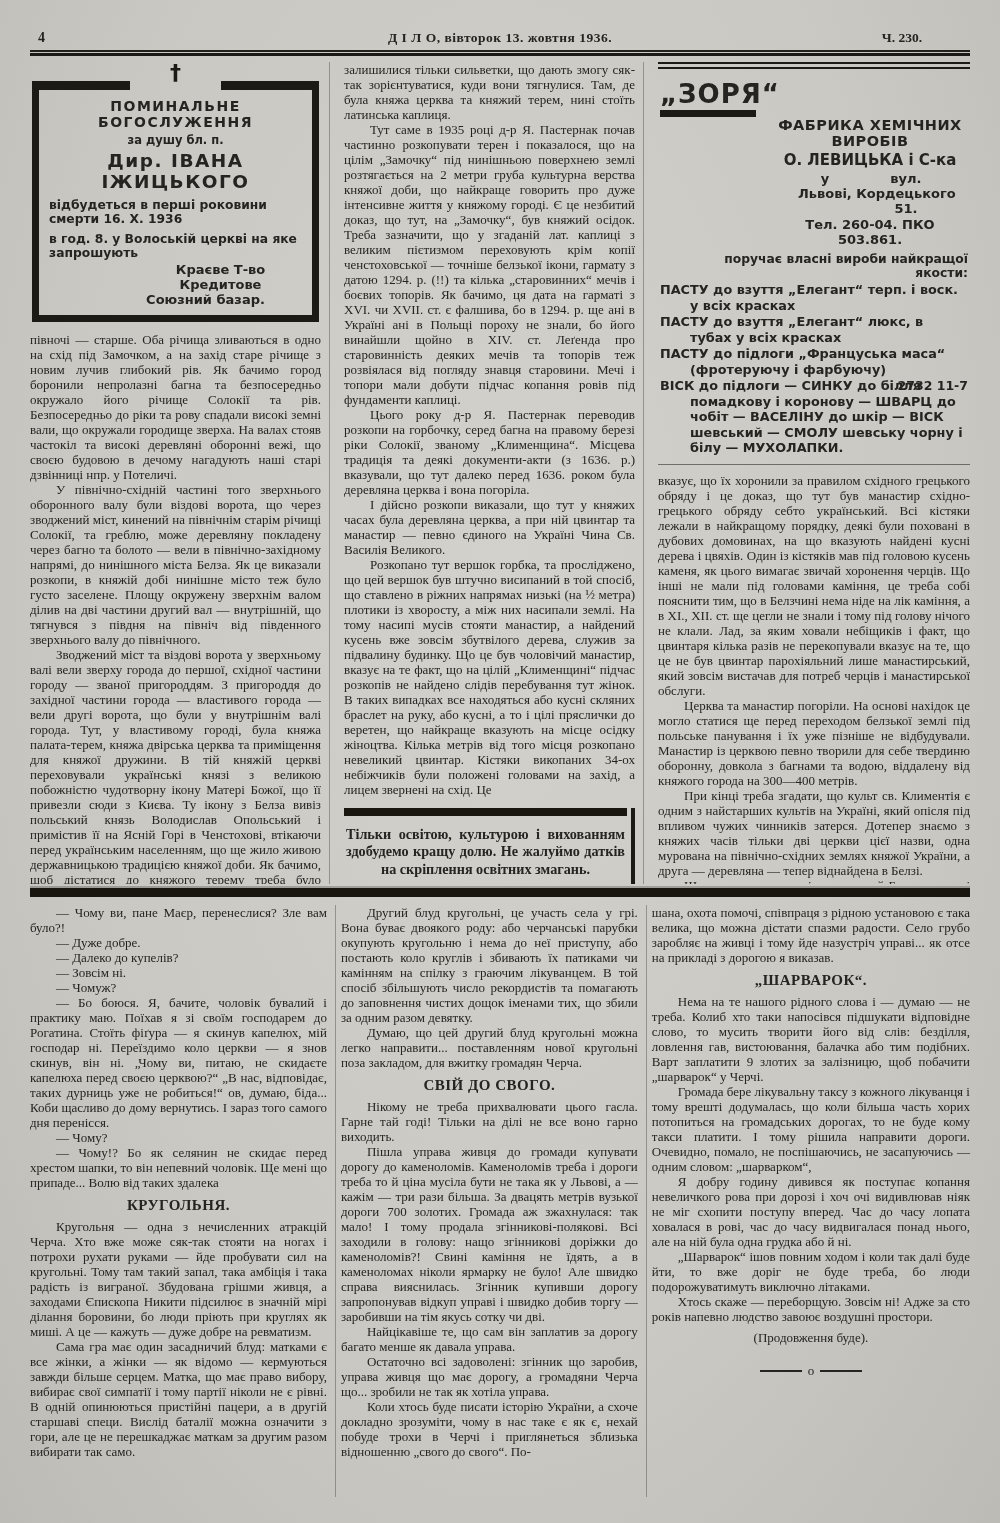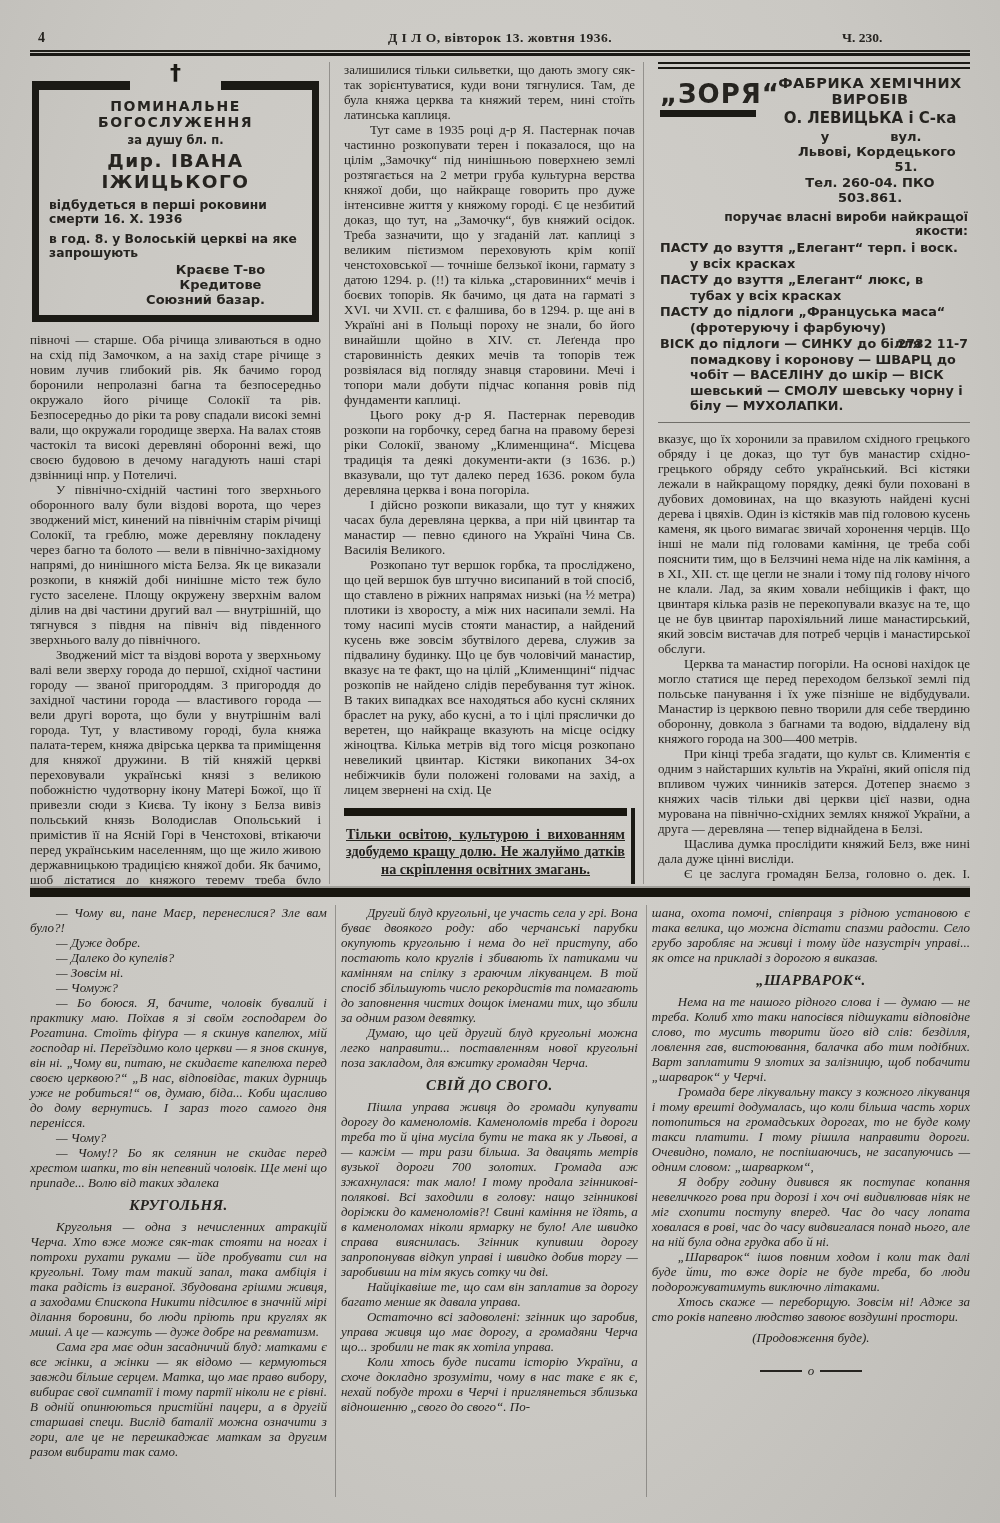--- a/index.html
+++ b/index.html
@@ -6,26 +6,26 @@
   html,body { background:#a8a6a1; }
   .page {
     position:relative; width:1000px; height:1523px; margin:0 auto;
     background: radial-gradient(ellipse at 50% 38%, #d3d1cc 0%, #cac8c3 62%, #bdbbb6 100%);
     color:#262420; font-family:"Liberation Serif", serif; overflow:hidden;
   }
   
   .header { display:flex; align-items:flex-end; padding:30px 38px 4px 38px; }
   .pg-num { width:120px; font-weight:bold; font-size:14px; }
   .masthead { flex:1; text-align:center; font-weight:bold; font-size:13.5px; letter-spacing:.5px; }
-  .issue { width:120px; text-align:left; font-weight:bold; font-size:13.5px; }
+  .issue { width:120px; text-align:center; font-weight:bold; font-size:13.5px; }
   .header-rule { margin:0 30px; height:6px; border-top:2px solid #21201b; border-bottom:3px solid #1a1915; }
 
   
   .top-section { display:grid; grid-template-columns:1fr 1fr 1.04fr; column-gap:14px; padding:6px 30px 0 30px; }
-  .bottom-section { display:grid; grid-template-columns:1fr 1fr 1.04fr; column-gap:5px; padding:8px 30px 0 30px; height:600px; overflow:hidden;font-style:italic; }
+  .bottom-section { display:grid; grid-template-columns:1fr 1fr 1.04fr; column-gap:5px; padding:8px 30px 0 30px; height:600px; overflow:hidden; }
   .topcol { height:822px; overflow:hidden; display:flex; flex-direction:column; }
   .rule-r { border-right:1px solid rgba(40,38,34,.35); padding-right:8px; }
   .coltext { overflow:hidden; }
 
   
   p.art { font-size:13px; line-height:15px; text-align:justify; text-indent:26px; }
   p.art.noindent { text-indent:0; }
   .colhead { text-align:center; font-weight:bold; font-size:15px; letter-spacing:.5px; margin:7px 0 5px 0; }
 
   
@@ -43,30 +43,30 @@
   .mem-detail { font-size:12.3px; font-weight:bold; margin-top:6px; }
   .mem-org { text-align:center; font-weight:bold; font-size:13px; margin-left:90px; margin-top:2px; }
   .mem-org2 { margin-left:60px; margin-top:0; }
 
   
   .zorya { border-top:7px double #1b1a15; border-bottom:1px solid rgba(35,33,28,.55); padding:6px 2px 8px 2px; font-family:"DejaVu Sans", sans-serif; margin-bottom:8px; }
   .zorya-head { display:flex; align-items:flex-start; }
   .zorya-brand { width:112px; font-size:26px; font-weight:bold; letter-spacing:1px; line-height:1; padding-top:6px; }
   .zorya-brand .brand-bar { margin-top:3px; height:7px; width:96px; background:#1b1a15; }
   .zorya-titles { flex:1; text-align:center; font-weight:bold; }
-  .zt1 { font-size:14.5px; letter-spacing:.5px; }
+  .zt1 { font-size:14.5px; letter-spacing:.5px;margin-top:42px; }
   .zt2 { font-size:15px; margin-top:2px; }
   .zaddr { display:flex; justify-content:space-between; font-weight:bold; font-size:13px; padding:2px 8px 0 26px; }
   .zphone { text-align:center; font-weight:bold; font-size:13px; margin-top:1px; }
   .zintro { font-weight:bold; font-size:12.3px; margin:5px 0 2px 24px;text-align:right; }
   .zitem { font-weight:bold; font-size:12.8px; line-height:15.5px; padding-left:30px; text-indent:-30px; margin-top:1px; }
   .zref { float:right; font-weight:bold; font-size:12.5px; }
 
   
-  .slogan-wrap { margin-top:auto; border-right:4px solid #1b1a15; padding-right:4px;text-decoration:underline; }
+  .slogan-wrap { margin-top:auto; border-right:4px solid #1b1a15; padding-right:4px; }
   .slogan { font-weight:bold; font-size:14.2px; line-height:17.5px; text-align:justify; text-align-last:center; padding:10px 2px 6px 2px; }
 
   
   .closing { text-align:center; font-size:13px; margin-top:6px; }
   .end-divider { display:flex; justify-content:center; align-items:center; gap:6px; margin-top:18px; }
   .end-divider .dash { width:42px; height:2px; background:#262420; }
   .end-divider .o { font-size:13px; line-height:1; }
 </style>
 </head>
 <body>
@@ -163,20 +163,21 @@
       <p class="art">— Чому!? Бо як селянин не скидає перед хрестом шапки, то він непевний чоловік. Ще мені що припаде... Волю від таких здалека</p>
       <div class="colhead">КРУГОЛЬНЯ.</div>
       <p class="art">Кругольня — одна з нечисленних атракцій Черча. Хто вже може сяк-так стояти на ногах і потрохи рухати руками — йде пробувати сил на кругольні. Тому там такий запал, така амбіція і така радість із виграної. Збудована грішми живця, а заходами Єпископа Никити підсилює в значній мірі ділання боровини, бо люди пріють при круглях як миші. А це — кажуть — дуже добре на ревматизм.</p>
       <p class="art">Сама гра має один засадничий блуд: матками є все жінки, а жінки — як відомо — кермуються завжди більше серцем. Матка, що має право вибору, вибирає свої симпатії і тому партії ніколи не є рівні. В одній опинюються пристійні пацери, а в другій старшаві специ. Вислід баталії можна означити з гори, але це не перешкаджає маткам за другим разом вибирати так само.</p>
     </div>
 
     <div class="rule-r">
       <p class="art">Другий блуд кругольні, це участь села у грі. Вона буває двоякого роду: або черчанські парубки окупують кругольню і нема до неї приступу, або постають коло круглів і збивають їх патиками чи камінням на спілку з граючим лікуванцем. В той спосіб збільшують число рекордистів та помагають до заповнення чистих дощок іменами тих, що збили за одним разом девятку.</p>
       <p class="art">Думаю, що цей другий блуд кругольні можна легко направити... поставленням нової кругольні поза закладом, для вжитку громадян Черча.</p>
       <div class="colhead">СВІЙ ДО СВОГО.</div>
+      <p class="art">Нікому не треба прихвалювати цього гасла. Гарне тай годі! Тільки на ділі не все воно гарно виходить.</p>
       <p class="art">Пішла управа живця до громади купувати дорогу до каменоломів. Каменоломів треба і дороги треба то й ціна мусіла бути не така як у Львові, а — кажім — три рази більша. За двацять метрів вузької дороги 700 золотих. Громада аж зжахнулася: так мало! І тому продала згінникові-полякові. Всі заходили в голову: нащо згінникові доріжки до каменоломів?! Свині каміння не їдять, а в каменоломах ніколи ярмарку не було! Але швидко справа вияснилась. Згінник купивши дорогу запропонував відкуп управі і швидко добив торгу — заробивши на тім якусь сотку чи дві.</p>
       <p class="art">Найцікавіше те, що сам він заплатив за дорогу багато менше як давала управа.</p>
       <p class="art">Остаточно всі задоволені: згінник що заробив, управа живця що має дорогу, а громадяни Черча що... зробили не так як хотіла управа.</p>
       <p class="art">Коли хтось буде писати історію України, а схоче докладно зрозуміти, чому в нас таке є як є, нехай побуде трохи в Черчі і приглянеться зблизька відношенню „свого до свого“. По-</p>
     </div>
 
     <div>
       <p class="art noindent">шана, охота помочі, співпраця з рідною установою є така велика, що можна дістати спазми радости. Село грубо заробляє на живці і тому йде назустріч управі... як отсе на прикладі з дорогою я виказав.</p>
       <div class="colhead">„ШАРВАРОК“.</div>
       <p class="art">Нема на те нашого рідного слова і — думаю — не треба. Колиб хто таки напосівся підшукати відповідне слово, то мусить творити його від слів: безділля, ловлення гав, вистоювання, балачка або тим подібних. Варт заплатити 9 злотих за залізницю, щоб побачити „шарварок“ у Черчі.</p>

